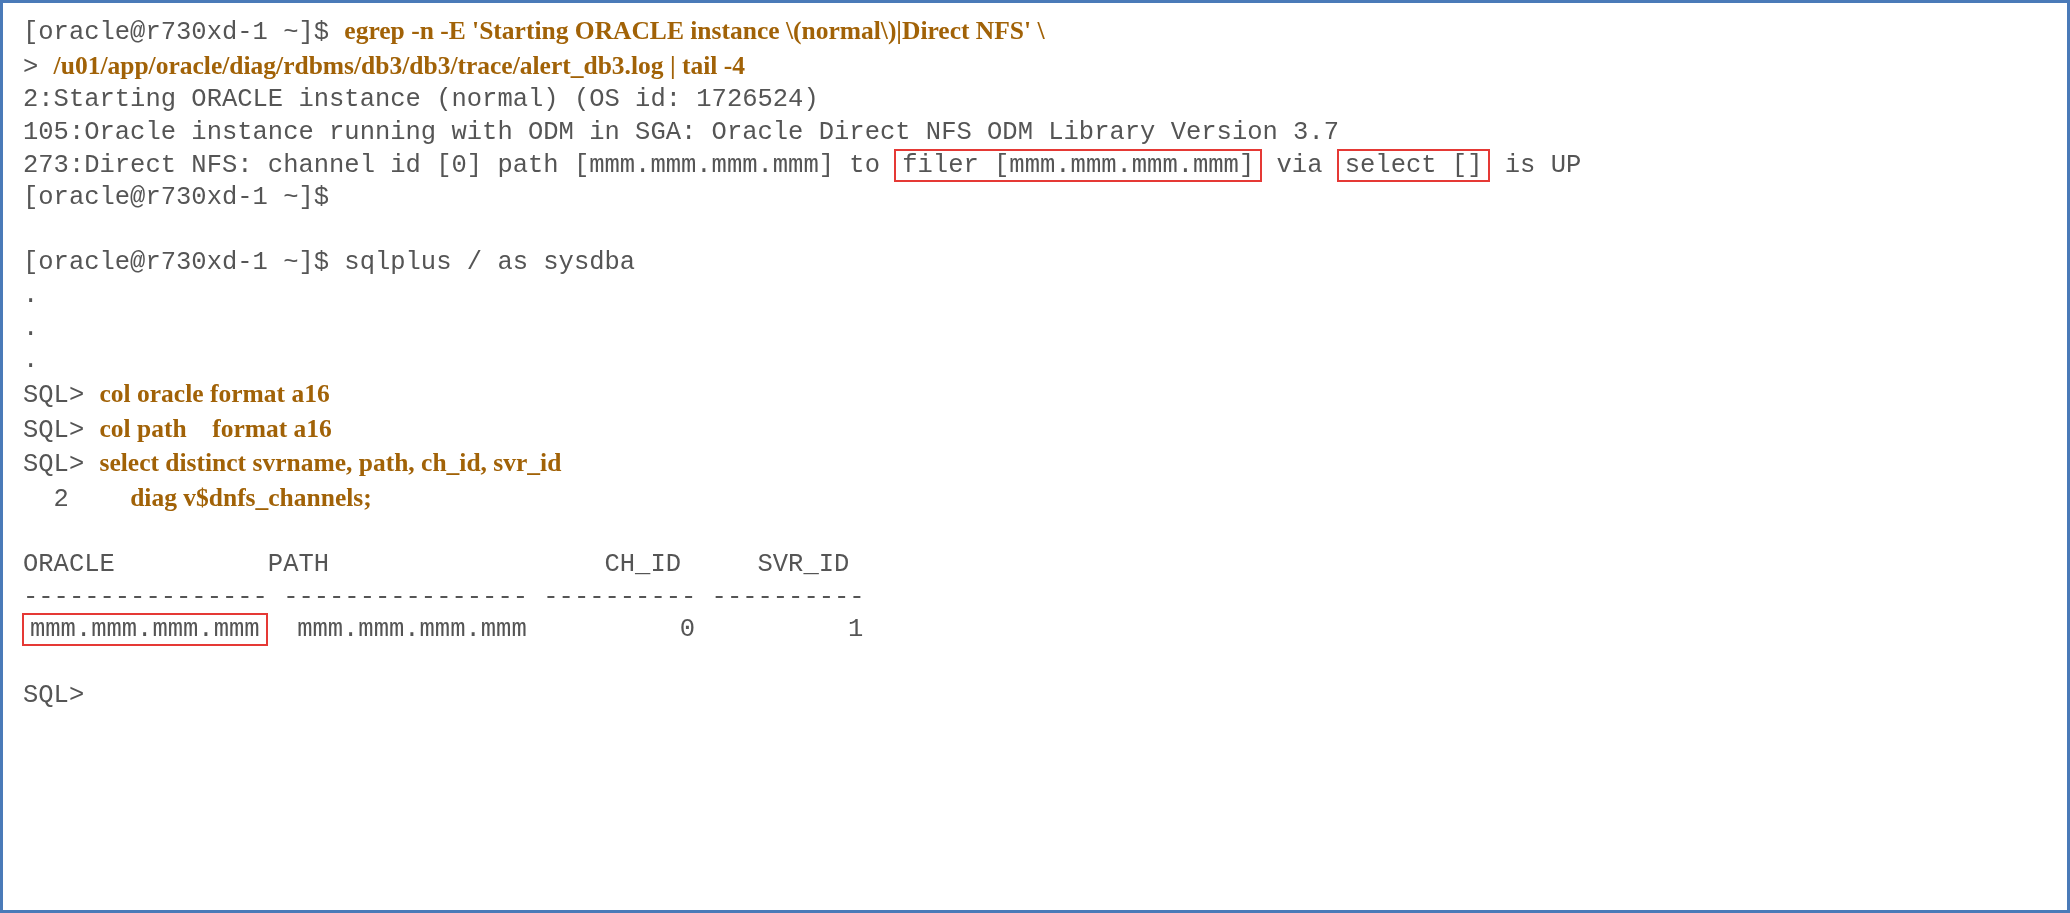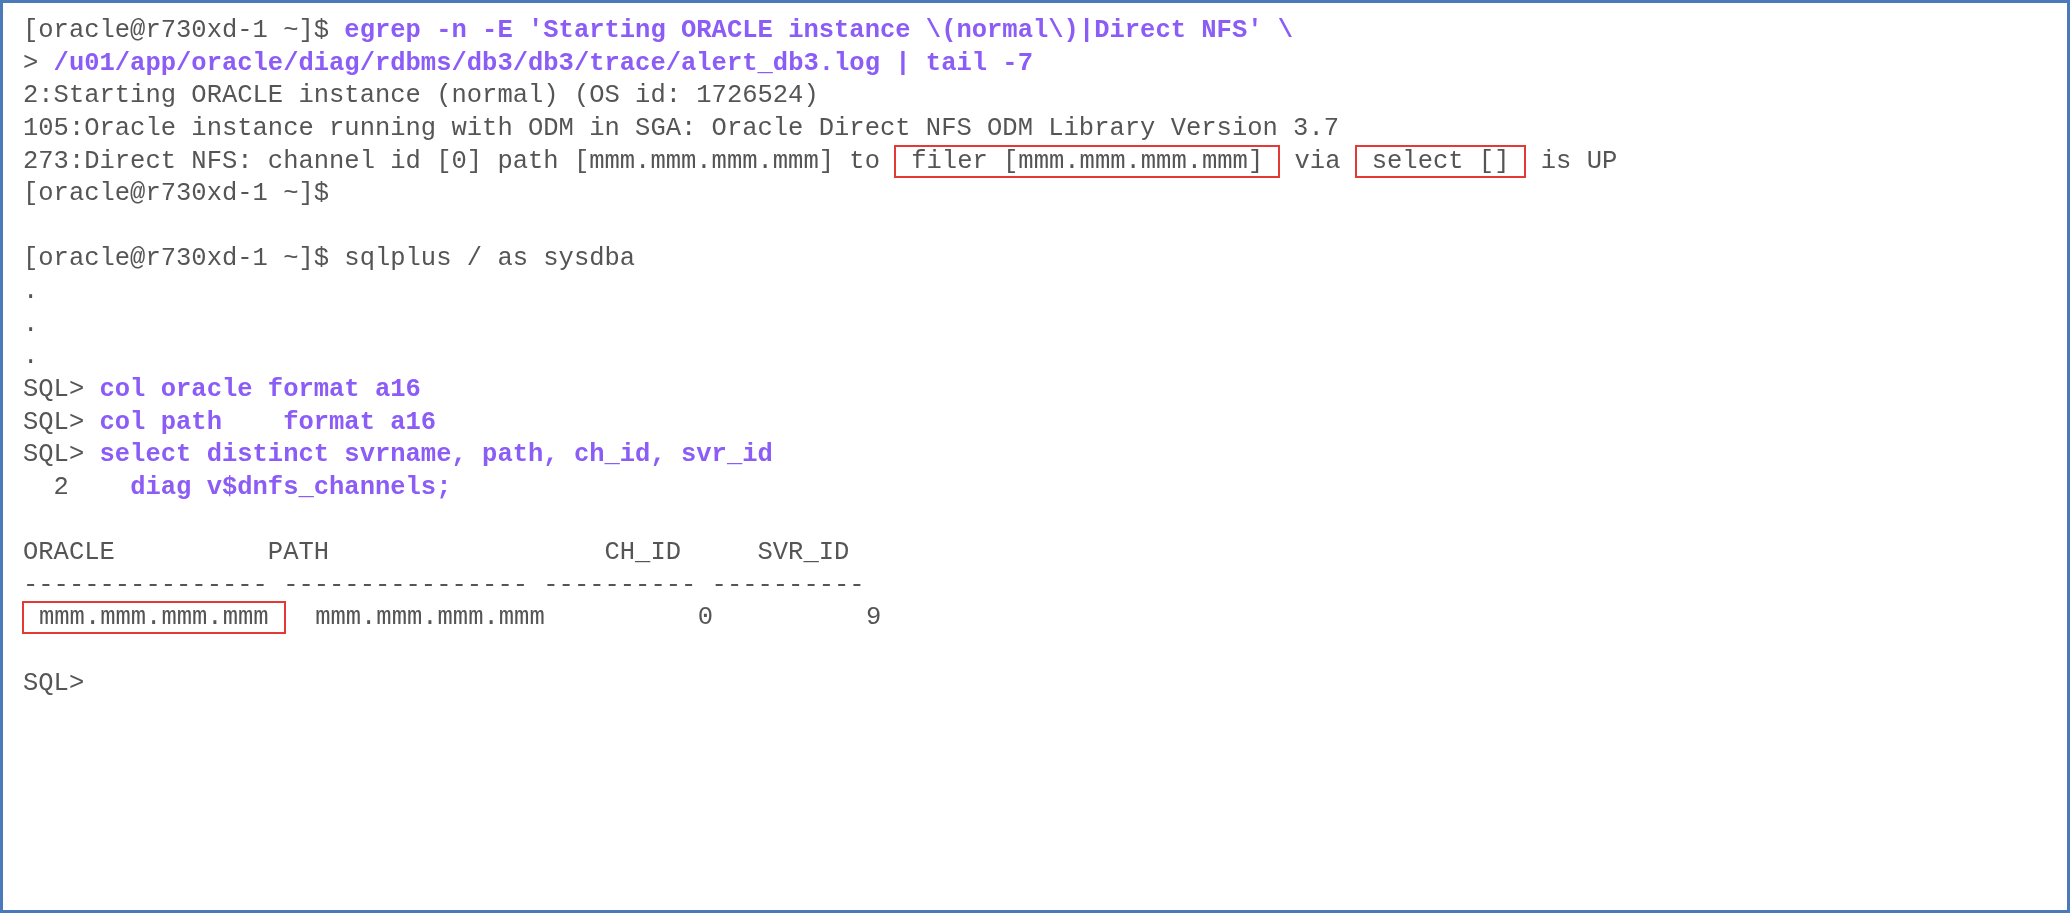--- a/index.html
+++ b/index.html
@@ -14,43 +14,43 @@
       width: 2070px;
       height: 913px;
       position: relative;
       overflow: hidden;
     }
     .terminal {
       padding: 12px 16px 12px 20px;
       white-space: pre;
       letter-spacing: 0;
     }
-    .bold { font-weight: bold; color: #8b5cf6; }
+    .bold { font-weight: bold; color: #a16207; font-family: Liberation Serif, serif; }
     .redbox {
       border: 2px solid #e53935;
-      padding: 0 15px;
+      padding: 0 6px;
       margin: 8px -1px;
     }
   </style>
 </head>
 <body>
 
 <div class="terminal"><span>[oracle@r730xd-1 ~]$ </span><span class="bold">egrep -n -E 'Starting ORACLE instance \(normal\)|Direct NFS' \</span>
-<span>&gt; </span><span class="bold">/u01/app/oracle/diag/rdbms/db3/db3/trace/alert_db3.log | tail -7</span>
+<span>&gt; </span><span class="bold">/u01/app/oracle/diag/rdbms/db3/db3/trace/alert_db3.log | tail -4</span>
 <span>2:Starting ORACLE instance (normal) (OS id: 1726524)</span>
 <span>105:Oracle instance running with ODM in SGA: Oracle Direct NFS ODM Library Version 3.7</span>
 <span>273:Direct NFS: channel id [0] path [mmm.mmm.mmm.mmm] to </span><span class="redbox">filer [mmm.mmm.mmm.mmm]</span><span> via </span><span class="redbox">select []</span><span> is UP</span>
 <span>[oracle@r730xd-1 ~]$</span>
 
 <span>[oracle@r730xd-1 ~]$ </span><span>sqlplus / as sysdba</span>
 <span>.</span>
 <span>.</span>
 <span>.</span>
 <span>SQL&gt; </span><span class="bold">col oracle format a16</span>
 <span>SQL&gt; </span><span class="bold">col path    format a16</span>
 <span>SQL&gt; </span><span class="bold">select distinct svrname, path, ch_id, svr_id</span>
 <span>  2    </span><span class="bold">diag v$dnfs_channels;</span>
 
 <span>ORACLE          PATH                  CH_ID     SVR_ID</span>
 <span>---------------- ---------------- ---------- ----------</span>
-<span class="redbox">mmm.mmm.mmm.mmm</span><span>  mmm.mmm.mmm.mmm          0          9</span>
+<span class="redbox">mmm.mmm.mmm.mmm</span><span>  mmm.mmm.mmm.mmm          0          1</span>
 
 <span>SQL&gt;</span></div>
 
 </body></html>

